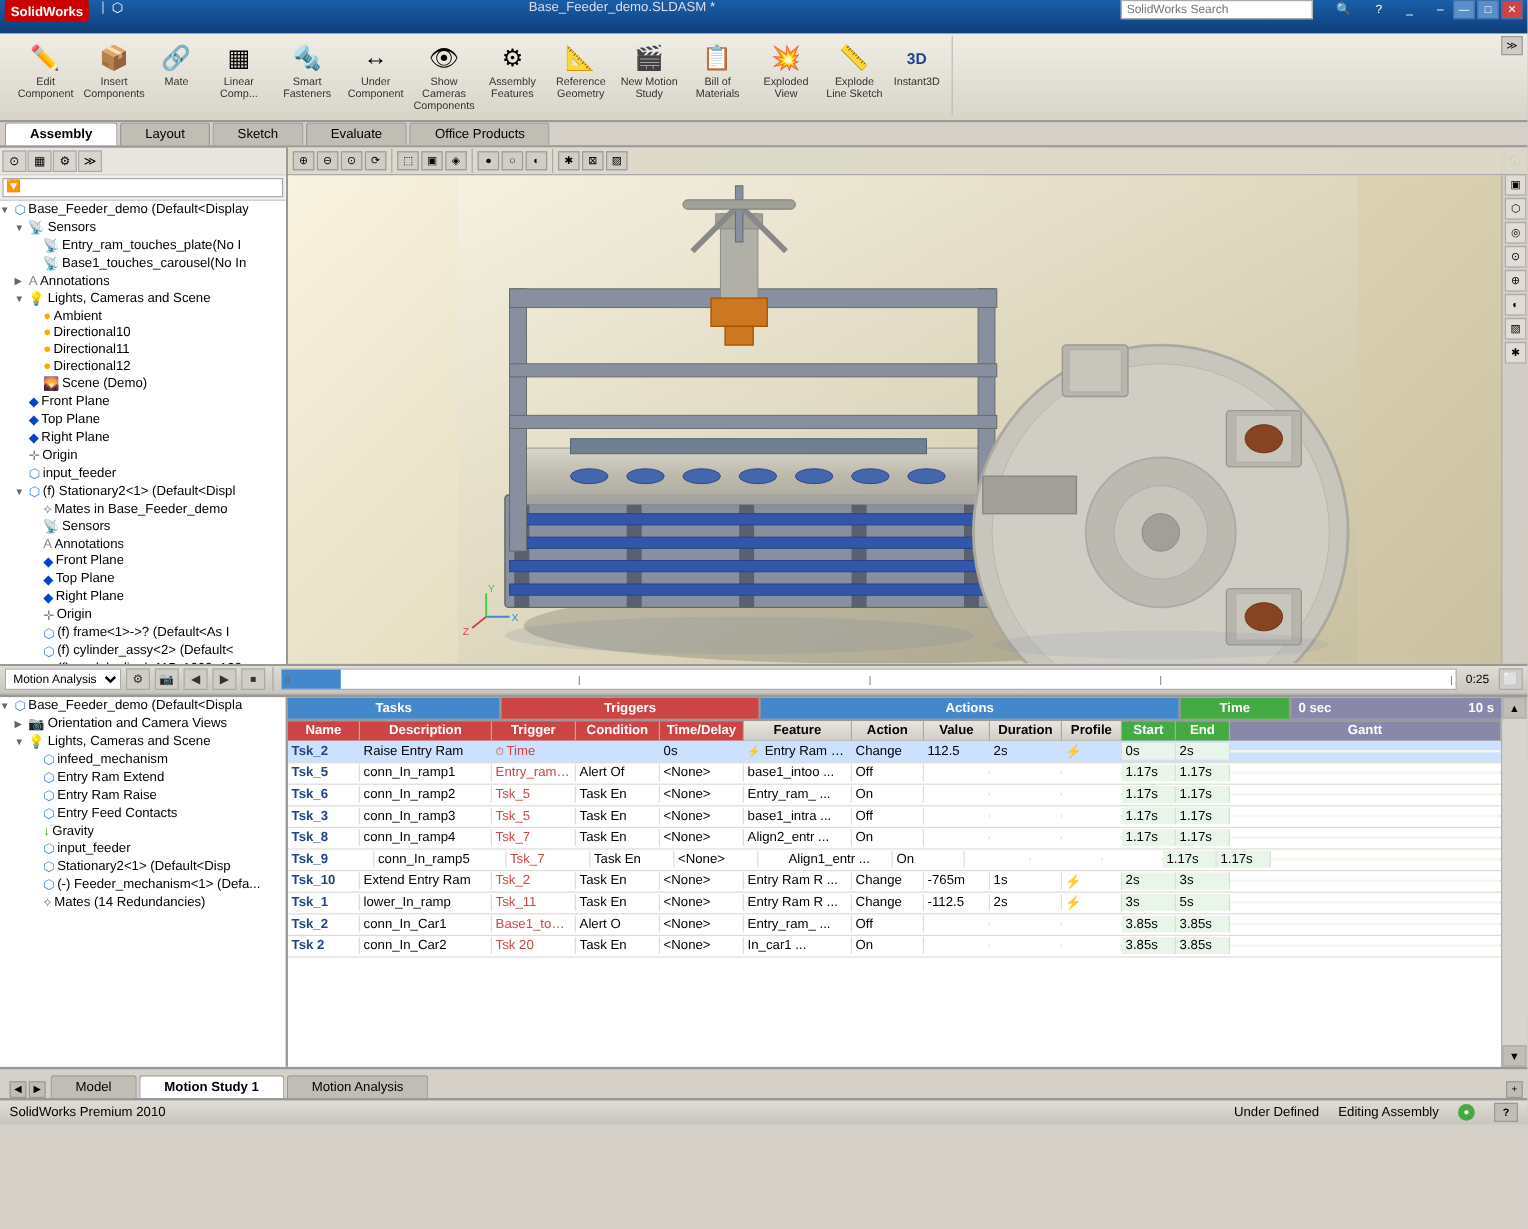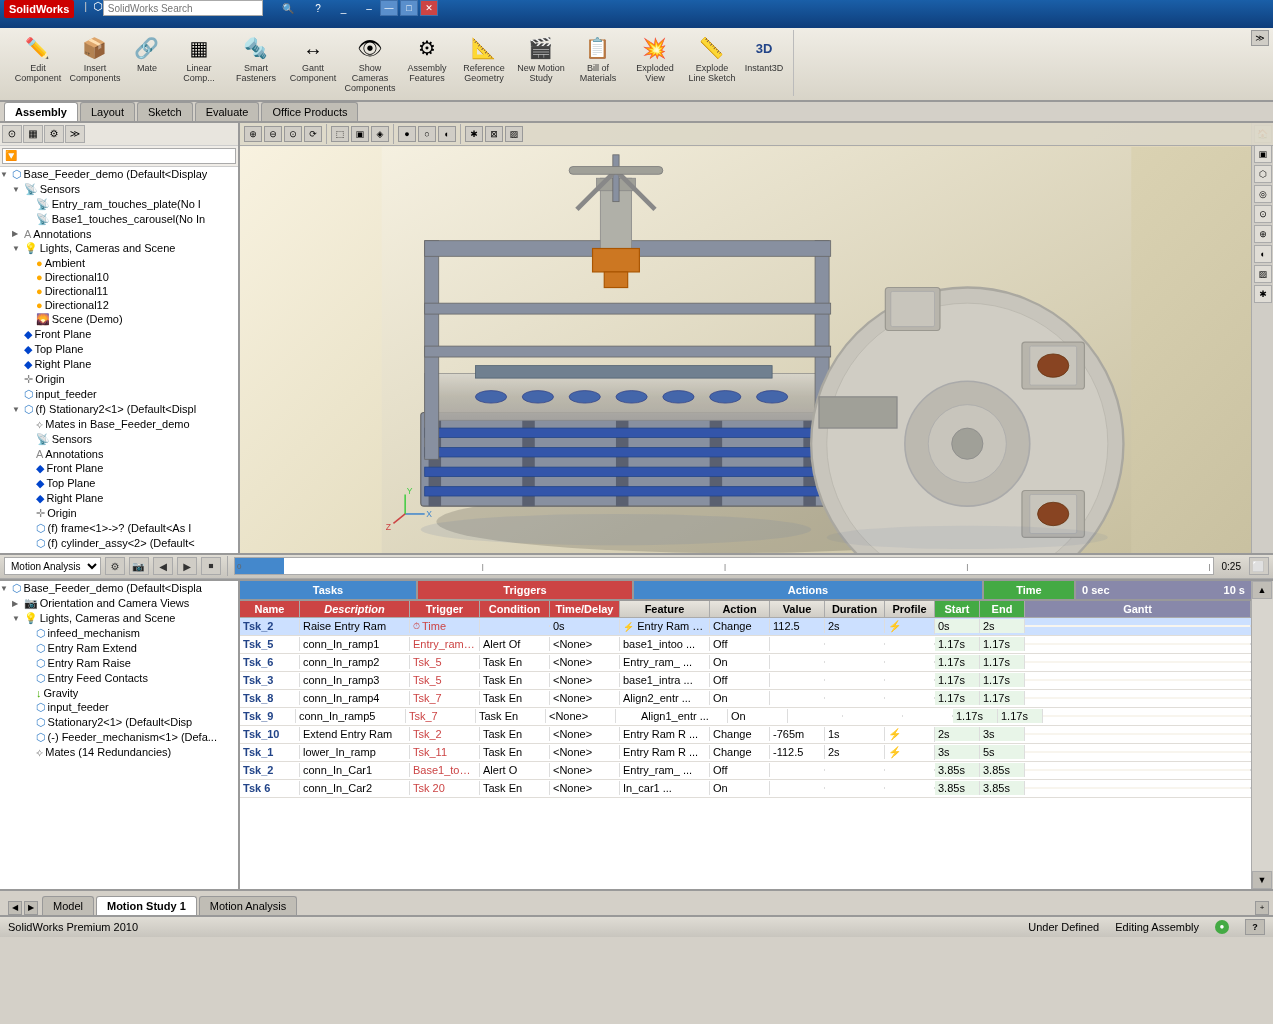--- a/index.html
+++ b/index.html
@@ -65,21 +65,21 @@
 
     
     #tab-strip {
       background: #d4d0c8;
       display: flex;
       align-items: flex-end;
       border-bottom: 2px solid #999;
       padding: 0 4px;
     }
     .tab {
-      padding: 3px 10px;
+      padding: 3px 20px;
       background: #c0bdb5;
       border: 1px solid #999;
       border-bottom: none;
       border-radius: 3px 3px 0 0;
       cursor: pointer;
       font-size: 11px;
       margin-right: 2px;
     }
     .tab.active { background: white; font-weight: bold; }
 
@@ -305,20 +305,21 @@
 <body>
 
 <div id="title-bar">
   <div class="sw-logo">
     <span>SolidWorks</span>
   </div>
   <div style="color:#ccc;font-size:11px;margin:0 6px;">|</div>
   <div style="display:flex;gap:2px;font-size:18px;">
     <span style="color:white;">⬡</span>
   </div>
+  <div style="flex:1;text-align:center;color:#dde;font-size:11px;">Base_Feeder_demo.SLDASM *</div>
   <div style="display:flex;align-items:center;gap:20px;margin-right:8px;">
     <input type="text" style="width: 160px; height: 16px; font-size: 10px; border: 1px solid rgb(170, 170, 170); padding: 0px 4px;" placeholder="SolidWorks Search">
     <span style="color:white;font-size:10px;">🔍</span>
     <span style="color:white;font-size:10px;">?</span>
     <span style="color:white;font-size:10px;">_</span>
     <span style="color:white;font-size:10px;">–</span>
   </div>
   <div class="window-controls">
     <div class="win-btn">—</div>
     <div class="win-btn">□</div>
@@ -345,21 +346,21 @@
       <div class="toolbar-btn-large">
         <div class="toolbar-icon-large">▦</div>
         <div class="toolbar-label">Linear Comp...</div>
       </div>
       <div class="toolbar-btn-large">
         <div class="toolbar-icon-large">🔩</div>
         <div class="toolbar-label">Smart Fasteners</div>
       </div>
       <div class="toolbar-btn-large">
         <div class="toolbar-icon-large">↔</div>
-        <div class="toolbar-label">Gantt Component</div>
+        <div class="toolbar-label">Under Component</div>
       </div>
       <div class="toolbar-btn-large">
         <div class="toolbar-icon-large">👁</div>
         <div class="toolbar-label">Show Cameras Components</div>
       </div>
       <div class="toolbar-btn-large">
         <div class="toolbar-icon-large">⚙</div>
         <div class="toolbar-label">Assembly Features</div>
       </div>
       <div class="toolbar-btn-large">
@@ -791,21 +792,21 @@
       <div class="section-header section-actions" style="width:350px;">Actions</div>
       <div class="section-header section-time" style="width:92px;flex:0 0 92px;">Time</div>
       <div style="flex:1;background:#8888aa;border-right:none;padding:3px 6px;color:white;font-weight:bold;display:flex;justify-content:space-between;">
         <span>0 sec</span>
         <span>10 s</span>
       </div>
     </div>
 
     <div id="motion-col-headers">
       <div class="col-hdr" style="width:60px;background:#cc4444;color:white;">Name</div>
-      <div class="col-hdr" style="width:110px;background:#cc4444;color:white;font-style:italic;">Description</div>
+      <div class="col-hdr" style="width:110px;background:#cc4444;color:white;">Description</div>
       <div class="col-hdr" style="width:70px;background:#cc4444;color:white;">Trigger</div>
       <div class="col-hdr" style="width:70px;background:#cc4444;color:white;">Condition</div>
       <div class="col-hdr" style="width:70px;background:#cc4444;color:white;">Time/Delay</div>
       <div class="col-hdr" style="width:90px;">Feature</div>
       <div class="col-hdr" style="width:60px;">Action</div>
       <div class="col-hdr" style="width:55px;">Value</div>
       <div class="col-hdr" style="width:60px;">Duration</div>
       <div class="col-hdr" style="width:50px;">Profile</div>
       <div class="col-hdr" style="width:45px;background:#44aa44;color:white;">Start</div>
       <div class="col-hdr" style="width:45px;background:#44aa44;color:white;">End</div>
@@ -902,21 +903,21 @@
         <div class="motion-cell" style="width:60px;"></div>
         <div class="motion-cell" style="width:50px;"></div>
         <div class="motion-cell" style="width:45px;background:#e8f5e8;">1.17s</div>
         <div class="motion-cell" style="width:45px;background:#e8f5e8;">1.17s</div>
         <div class="motion-cell" style="flex:1;position:relative;background:#f8f5ee;">
           
         </div>
       </div>
 
       <div class="motion-row">
-        <div class="motion-cell name" style="width:56px;">Tsk_9</div>
+        <div class="motion-cell name" style="width:72px;">Tsk_9</div>
         <div class="motion-cell" style="width:110px;">conn_In_ramp5</div>
         <div class="motion-cell trigger-cell" style="width:70px;">Tsk_7</div>
         <div class="motion-cell" style="width:70px;">Task En</div>
         <div class="motion-cell" style="width:70px;">&lt;None&gt;</div>
         <div class="motion-cell" style="width:90px;margin-left:22px;">Align1_entr ...</div>
         <div class="motion-cell" style="width:60px;">On</div>
         <div class="motion-cell" style="width:55px;"></div>
         <div class="motion-cell" style="width:60px;"></div>
         <div class="motion-cell" style="width:50px;"></div>
         <div class="motion-cell" style="width:45px;background:#e8f5e8;">1.17s</div>
@@ -974,21 +975,21 @@
         <div class="motion-cell" style="width:60px;"></div>
         <div class="motion-cell" style="width:50px;"></div>
         <div class="motion-cell" style="width:45px;background:#e8f5e8;">3.85s</div>
         <div class="motion-cell" style="width:45px;background:#e8f5e8;">3.85s</div>
         <div class="motion-cell" style="flex:1;position:relative;background:#f8f5ee;">
           
         </div>
       </div>
 
       <div class="motion-row">
-        <div class="motion-cell name" style="width:60px;">Tsk 6</div>
+        <div class="motion-cell name" style="width:60px;">Tsk 2</div>
         <div class="motion-cell" style="width:110px;">conn_In_Car2</div>
         <div class="motion-cell trigger-cell" style="width:70px;">Tsk 20</div>
         <div class="motion-cell" style="width:70px;">Task En</div>
         <div class="motion-cell" style="width:70px;">&lt;None&gt;</div>
         <div class="motion-cell" style="width:90px;">In_car1 ...</div>
         <div class="motion-cell" style="width:60px;">On</div>
         <div class="motion-cell" style="width:55px;"></div>
         <div class="motion-cell" style="width:60px;"></div>
         <div class="motion-cell" style="width:50px;"></div>
         <div class="motion-cell" style="width:45px;background:#e8f5e8;">3.85s</div>

